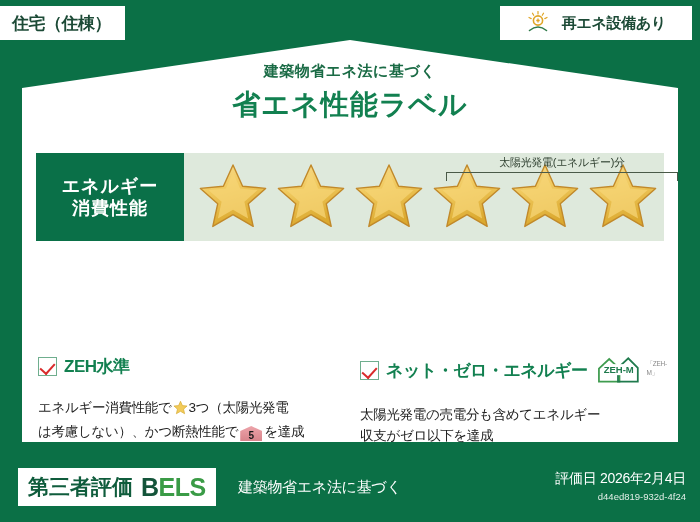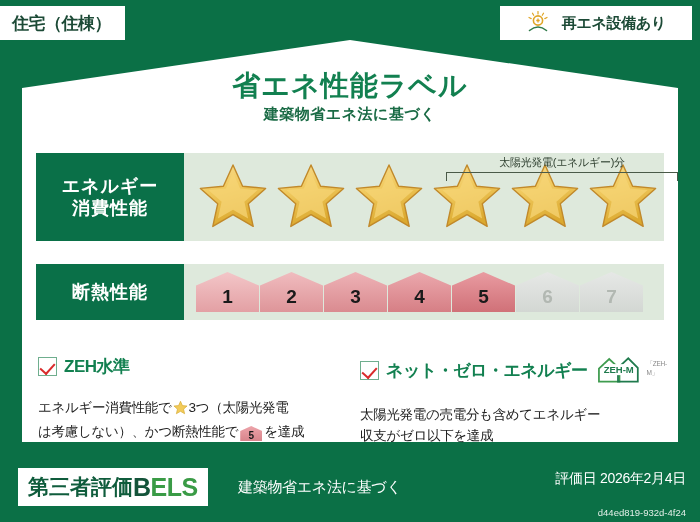--- a/index.html
+++ b/index.html
@@ -212,41 +212,42 @@
     left: 0; right: 0; bottom: 0;
     height: 70px;
   }
   #bels-box {
     position: absolute;
     left: 18px; top: 16px;
     height: 38px;
     background: #ffffff;
     display: flex;
     align-items: center;
+    gap: 8px;
     padding: 0 10px;
   }
   #bels-label { font-size: 21px; font-weight: bold; color: #0f5c3c; letter-spacing: 0px; }
   #bels-mark { font-size: 25px; font-weight: bold; letter-spacing: -0.5px; text-align: center; }
   #bels-mark .b-dark { color: #14543a; }
   #bels-mark .b-bright { color: #3a9b46; }
   #building-name {
     position: absolute;
     left: 238px; top: 26px;
     font-size: 15px;
     color: #ffffff;
     letter-spacing: -0.3px;
   }
   #eval-block {
     position: absolute;
     right: 14px; top: 18px;
     text-align: right;
     color: #ffffff;
   }
   #eval-date { font-size: 14px; letter-spacing: -0.3px; }
-  #eval-id { font-size: 9.5px; margin-top: 19px; color: #e3efe8; }
+  #eval-id { font-size: 9.5px; margin-top: 3px; color: #e3efe8; }
 </style>
 </head>
 <body>
 
 <div id="label-root">
 
   <div id="house-body"></div>
 
   <div class="top-badge" id="badge-dwelling">
     <span>住宅（住棟）</span>
@@ -264,22 +265,22 @@
         </g>
         <circle cx="12" cy="10.5" r="4.6" fill="none" stroke="#e0a526" stroke-width="1.6"></circle>
         <path d="M10.3 10.5 h3.4 M12 8.6 v3.8" stroke="#e0a526" stroke-width="1.3" fill="none"></path>
         <path d="M3.5 20.5 Q12 13.5 20.5 20.5" stroke="#2f7a4a" stroke-width="1.6" fill="none" stroke-linecap="round"></path>
       </svg>
     </span>
     <span class="badge-text">再エネ設備あり</span>
   </div>
 
   <div id="title-block">
+    <div id="title-sub">建築物省エネ法に基づく</div>
     <div id="title-main">省エネ性能ラベル</div>
-    <div id="title-sub">建築物省エネ法に基づく</div>
   </div>
 
   <div class="metric-row" id="row-energy">
     <div class="metric-label">
       <span>エネルギー</span>
       <span>消費性能</span>
     </div>
     <div class="metric-panel" id="star-panel">
 
       <div id="solar-annotation">
@@ -373,34 +374,20 @@
   </defs>
   <g>
     <polygon points="37,4 46.6,25.2 69.6,27.4 52.3,42.8 57.2,65.4 37,53.6 16.8,65.4 21.7,42.8 4.4,27.4 27.4,25.2" fill="url(#sg)" stroke="#c1892a" stroke-width="1.4" stroke-linejoin="round"></polygon>
     <polygon points="37,11 44.1,27.4 61.6,29.1 48.4,40.8 52.1,57.6 37,48.7 21.9,57.6 25.6,40.8 12.4,29.1 29.9,27.4" fill="#f5d475" opacity="0.75"></polygon>
   </g>
 </svg>
         </div>
     </div>
   </div>
 
-  <div class="metric-row" id="row-insulation">
-    <div class="metric-label">
-      <span>断熱性能</span>
-    </div>
-    <div class="metric-panel" id="grade-panel">
-        <div class="grade-badge on-1">1</div>
-        <div class="grade-badge on-2">2</div>
-        <div class="grade-badge on-3">3</div>
-        <div class="grade-badge on-4">4</div>
-        <div class="grade-badge on-5">5</div>
-        <div class="grade-badge off">6</div>
-        <div class="grade-badge off">7</div>
-      </div>
-  </div>
 
   <div class="check-section" id="check-zeh">
     <div class="check-head">
       <span class="check-box"></span>
       <span class="check-title">ZEH水準</span>
     </div>
     <div class="check-body">
       <span>エネルギー消費性能で</span><span class="inline-star">
         <svg width="15" height="15" viewBox="0 0 24 24">
             <polygon points="12,2 15.1,8.9 22.5,9.6 16.9,14.6 18.6,22 12,18.1 5.4,22 7.1,14.6 1.5,9.6 8.9,8.9" fill="#f2cb5a" stroke="#d4a62c" stroke-width="1"></polygon>

